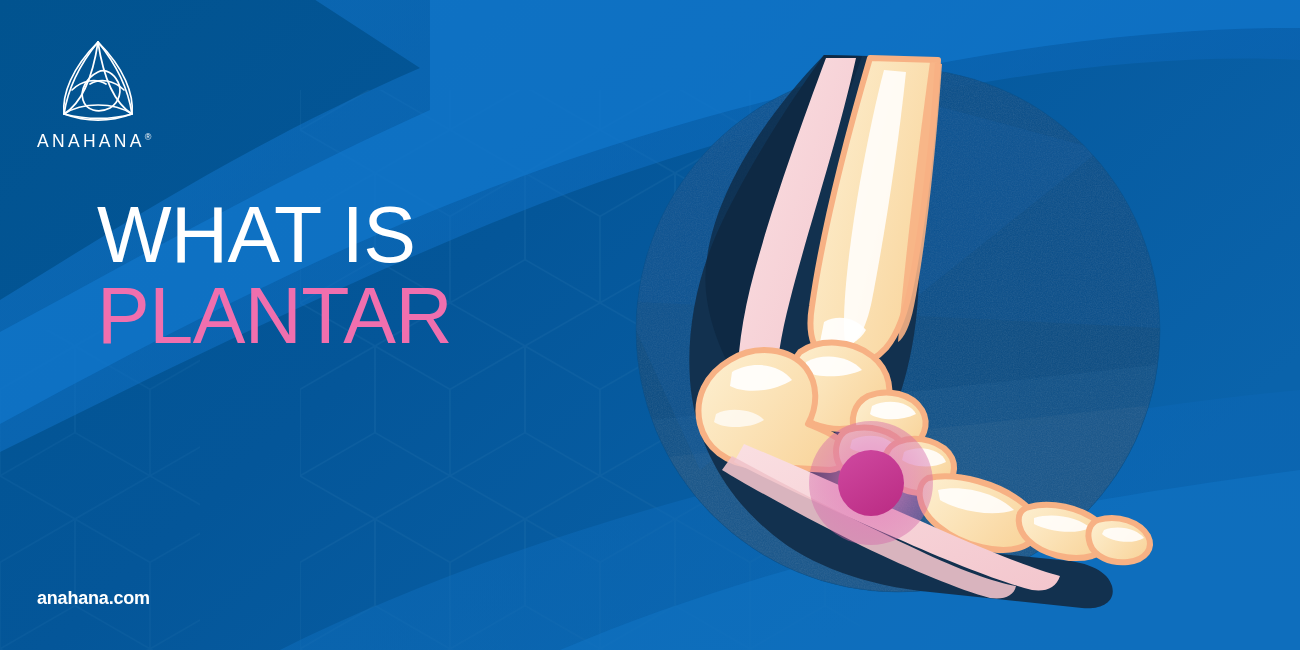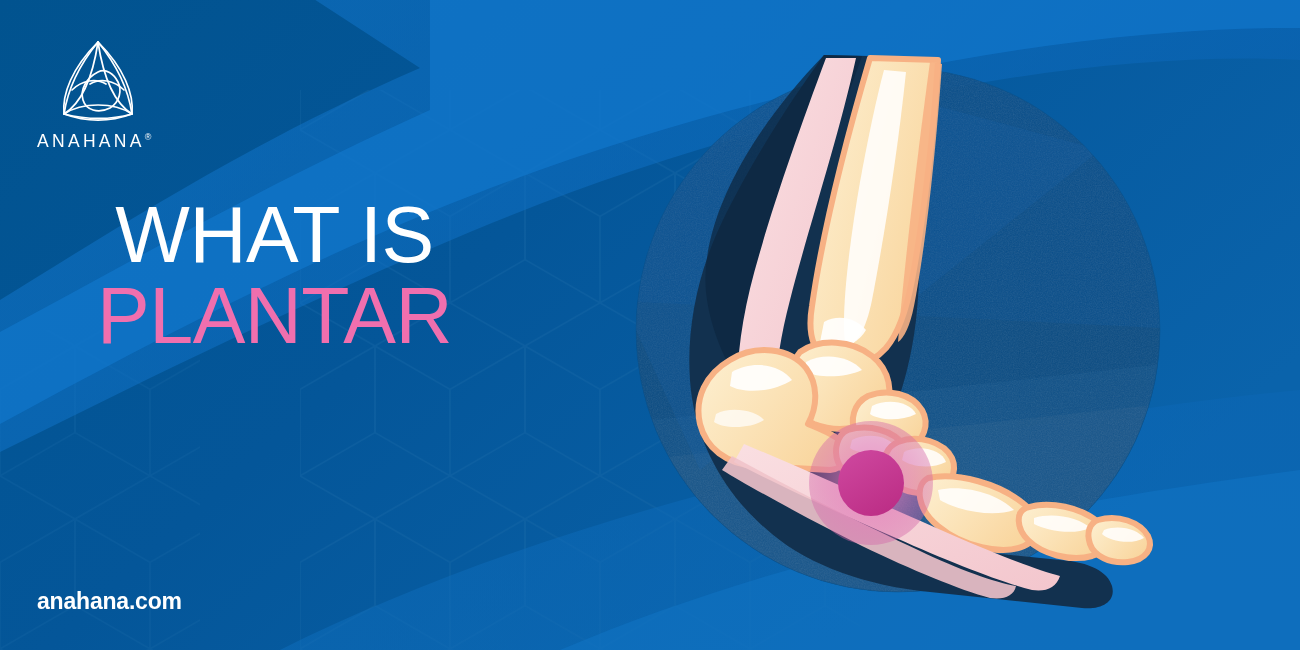--- a/index.html
+++ b/index.html
@@ -45,29 +45,29 @@
     line-height:0.98;
   }
   .headline .line{
     display:block;
     font-size:79px;
     font-weight:400;
     letter-spacing:-0.5px;
     white-space:nowrap;
     margin-bottom:4px;
   }
-  .l-white{color:#ffffff;text-align:center;}
+  .l-white{color:#ffffff;}
   .l-pink{color:#f06fae;}
 
   
   .site-url{
     position:absolute;left:37px;top:588px;
     z-index:6;
     color:#ffffff;
-    font-size:23px;
+    font-size:18px;
     font-weight:700;
     letter-spacing:-0.2px;
   }
 </style>
 </head>
 <body>
 
 <div id="banner">
 
   <svg id="bgsvg" viewBox="0 0 1300 650">

